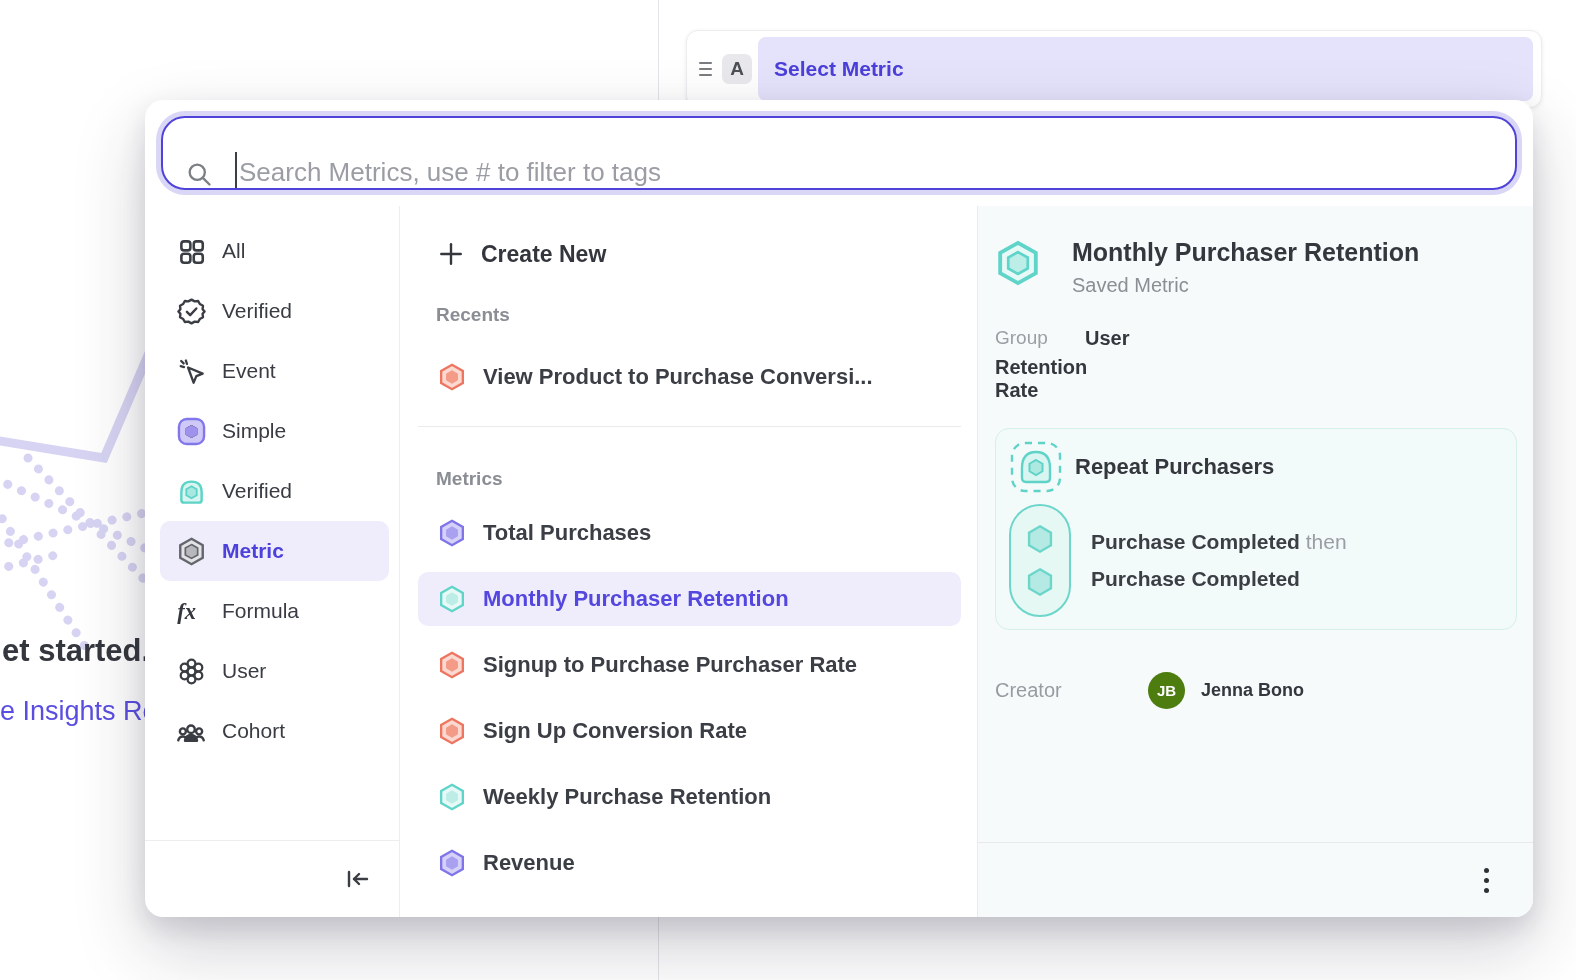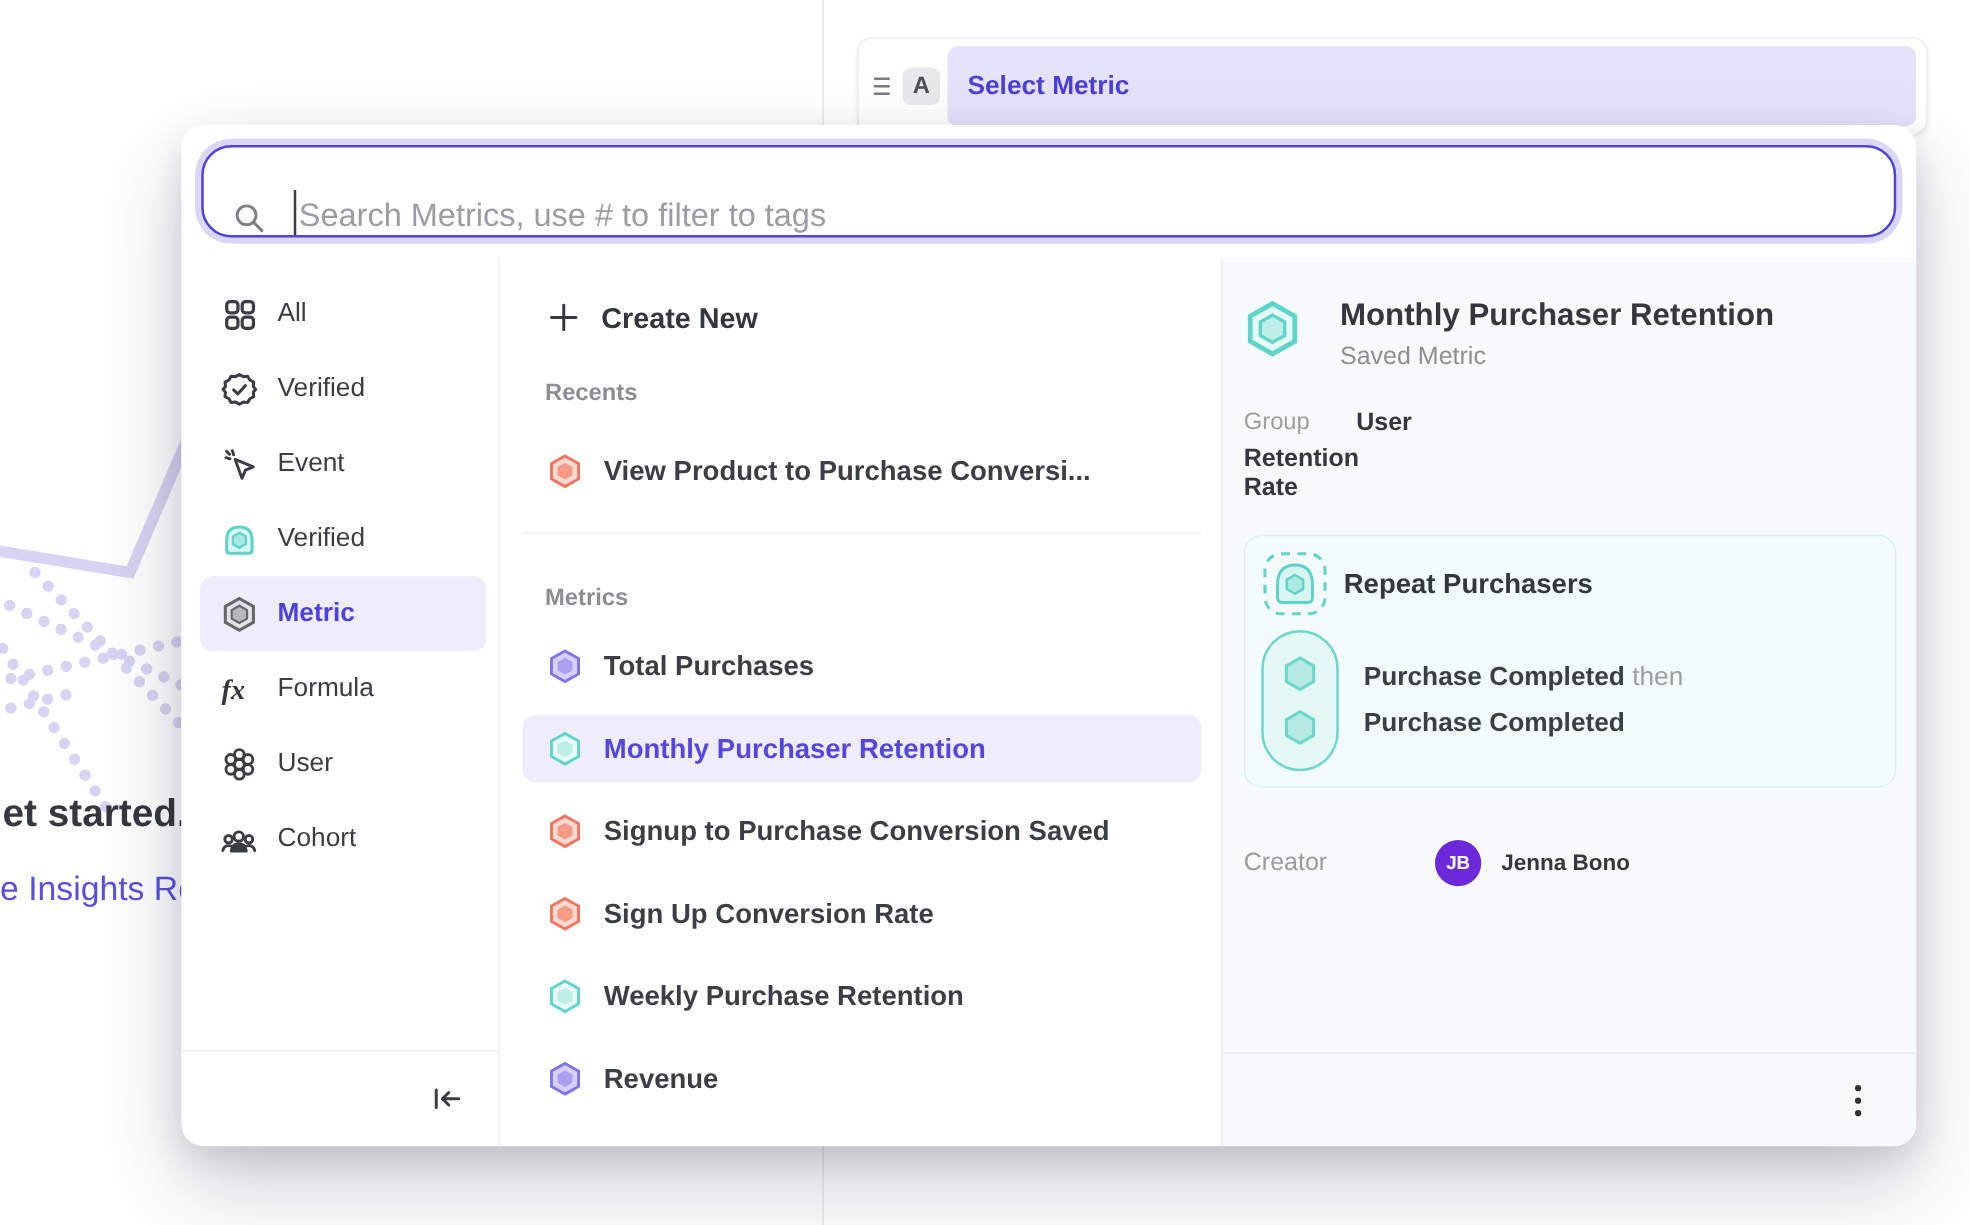--- a/index.html
+++ b/index.html
@@ -179,20 +179,30 @@
                 <path d="M3.2 7.8 L6 8.6"></path>
                 <path d="M7.6 3 L8.5 5.8"></path>
                 <path d="M3.6 3.4 L5.7 5.5"></path>
               </svg>
             </span>
     <span class="lbl">Event</span>
           </div>
           <div class="side-row">
             <span class="icon">
               <svg width="29" height="29" viewBox="0 0 24 24">
+                <rect x="1.6" y="1.6" width="20.8" height="20.8" rx="6.5" fill="#cfc9f7" stroke="#8177ea" stroke-width="2"></rect>
+                <polygon points="12,6.6 16.8,9.3 16.8,14.7 12,17.4 7.2,14.7 7.2,9.3" fill="#9densef0"></polygon>
+                <polygon points="12,6.6 16.8,9.3 16.8,14.7 12,17.4 7.2,14.7 7.2,9.3" fill="#9d93ef"></polygon>
+              </svg>
+            </span>
+    <span class="lbl">Simple</span>
+          </div>
+          <div class="side-row">
+            <span class="icon">
+              <svg width="29" height="29" viewBox="0 0 24 24">
                 <path d="M3.6 12.5 Q3.6 3.8 12 3.8 Q20.4 3.8 20.4 12.5 L20.4 19 Q20.4 21.2 18.2 21.2 L5.8 21.2 Q3.6 21.2 3.6 19 Z" fill="#d9f5f1" stroke="#5ed3c8" stroke-width="2"></path>
                 <polygon points="12,7.6 16.3,10.1 16.3,15.1 12,17.6 7.7,15.1 7.7,10.1" fill="#a9e8e0" stroke="#5ed3c8" stroke-width="1.5"></polygon>
               </svg>
             </span>
     <span class="lbl">Verified</span>
           </div>
           <div class="side-row selected">
             <span class="icon">
               <svg width="29" height="29" viewBox="0 0 24 24">
     <polygon points="12,1.5 21.3,6.75 21.3,17.25 12,22.5 2.7,17.25 2.7,6.75" fill="#e3e3e5" stroke="#63666c" stroke-width="2"></polygon>
@@ -284,21 +294,21 @@
     <polygon points="12,1.5 21.3,6.75 21.3,17.25 12,22.5 2.7,17.25 2.7,6.75" fill="#e7f9f6" stroke="#5fd4c9" stroke-width="2"></polygon>
     <polygon points="12,6.3 17.1,9.15 17.1,14.85 12,17.7 6.9,14.85 6.9,9.15" fill="#bcede6"></polygon>
   </svg></span>
     <span class="lbl">Monthly Purchaser Retention</span>
           </div>
           <div class="item-row">
             <span class="hex"><svg width="28" height="28" viewBox="0 0 24 24">
     <polygon points="12,1.5 21.3,6.75 21.3,17.25 12,22.5 2.7,17.25 2.7,6.75" fill="#fbd8d0" stroke="#ee7661" stroke-width="2"></polygon>
     <polygon points="12,6.3 17.1,9.15 17.1,14.85 12,17.7 6.9,14.85 6.9,9.15" fill="#f39b87"></polygon>
   </svg></span>
-    <span class="lbl">Signup to Purchase Conversion Saved</span>
+    <span class="lbl">Signup to Purchase Purchaser Rate</span>
           </div>
           <div class="item-row">
             <span class="hex"><svg width="28" height="28" viewBox="0 0 24 24">
     <polygon points="12,1.5 21.3,6.75 21.3,17.25 12,22.5 2.7,17.25 2.7,6.75" fill="#fbd8d0" stroke="#ee7661" stroke-width="2"></polygon>
     <polygon points="12,6.3 17.1,9.15 17.1,14.85 12,17.7 6.9,14.85 6.9,9.15" fill="#f39b87"></polygon>
   </svg></span>
     <span class="lbl">Sign Up Conversion Rate</span>
           </div>
           <div class="item-row">
             <span class="hex"><svg width="28" height="28" viewBox="0 0 24 24">
@@ -356,21 +366,21 @@
             </div>
             <div class="step-lines" id="step-lines">
                 <div class="step-line">Purchase Completed <span class="then">then</span></div>
                 <div class="step-line">Purchase Completed</div>
               </div>
           </div>
         </div>
 
         <div class="creator-row">
           <span class="creator-label">Creator</span>
-          <span class="avatar" style="background: #6d28d9;">JB</span>
+          <span class="avatar" style="background: #4d7c0f;">JB</span>
           <span class="creator-name">Jenna Bono</span>
         </div>
       </div>
 
       <div class="detail-footer">
         <div class="kebab">
             <span></span>
             <span></span>
             <span></span>
           </div>

